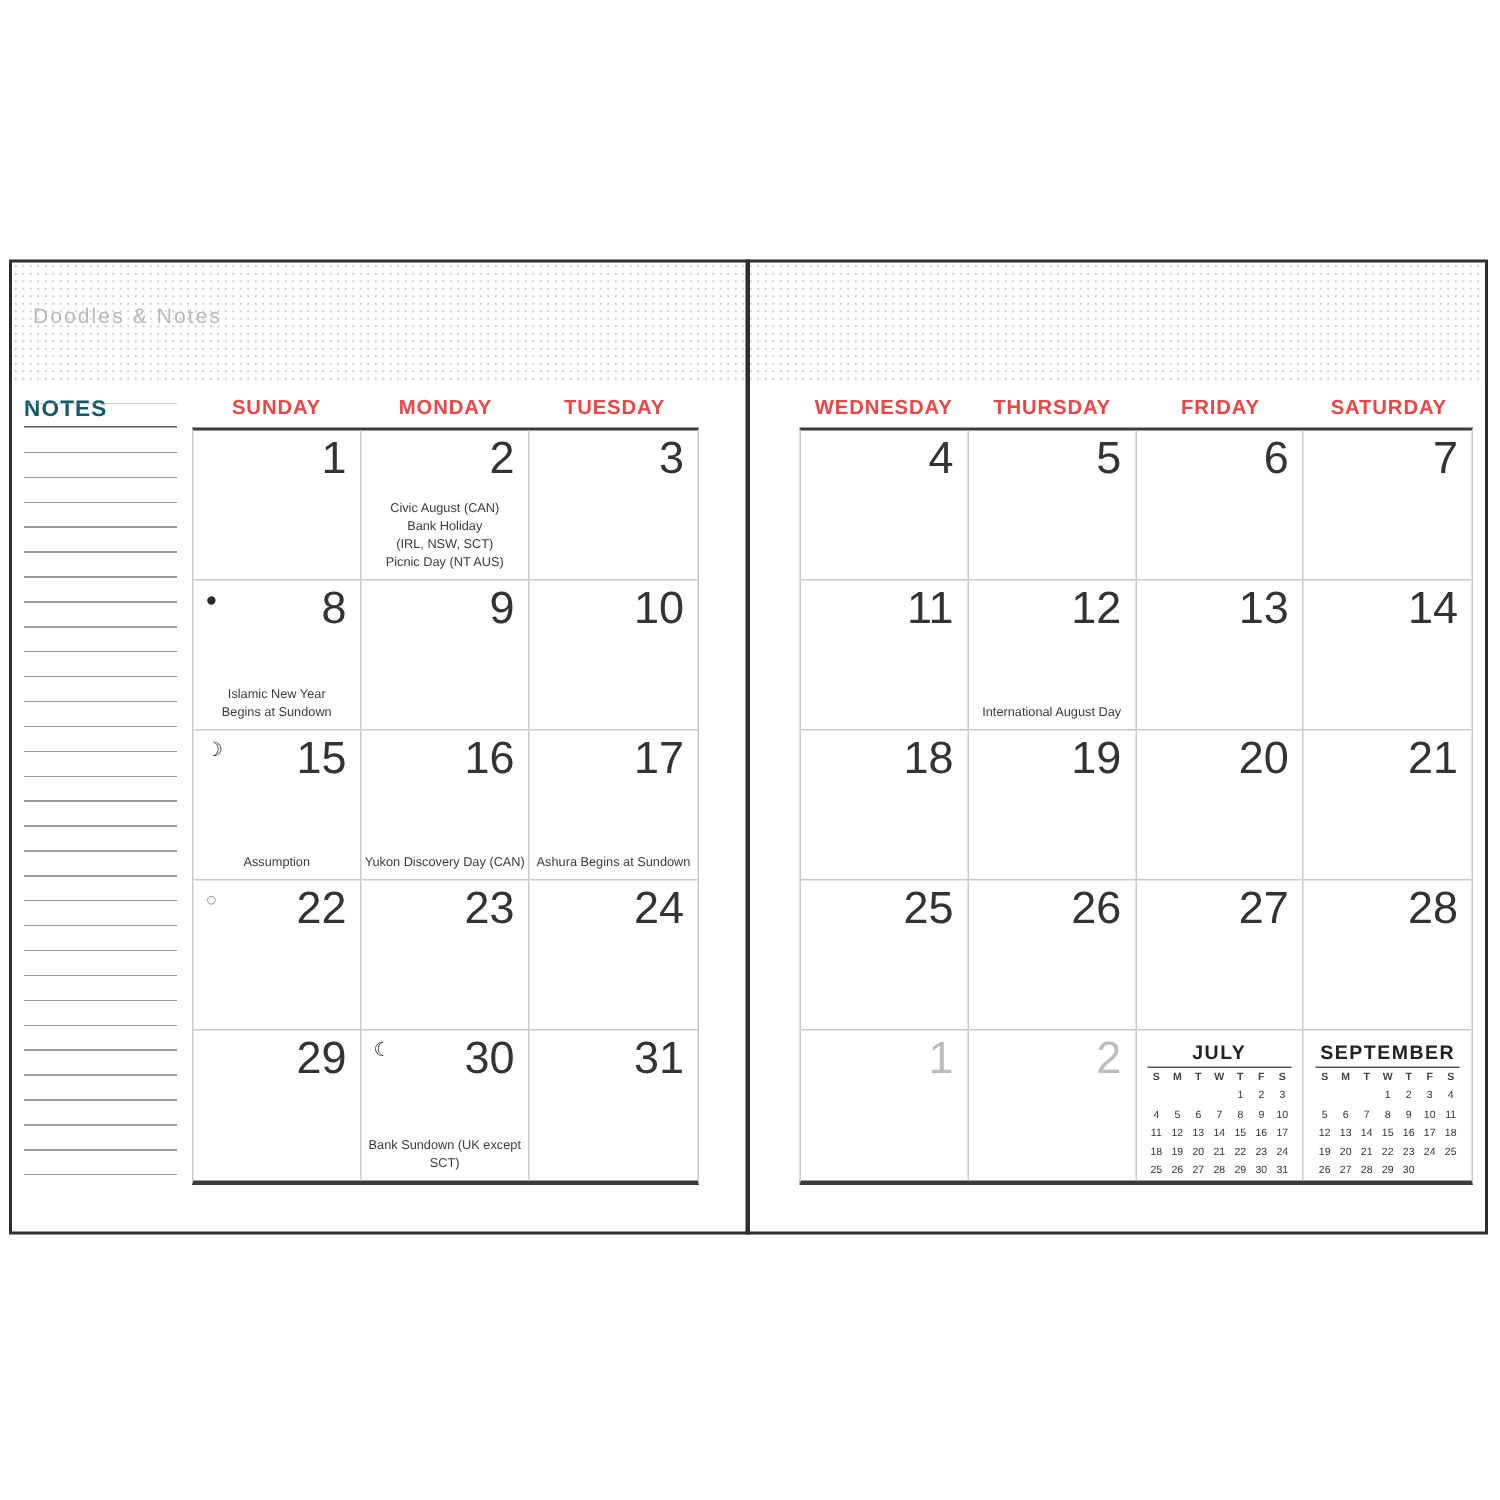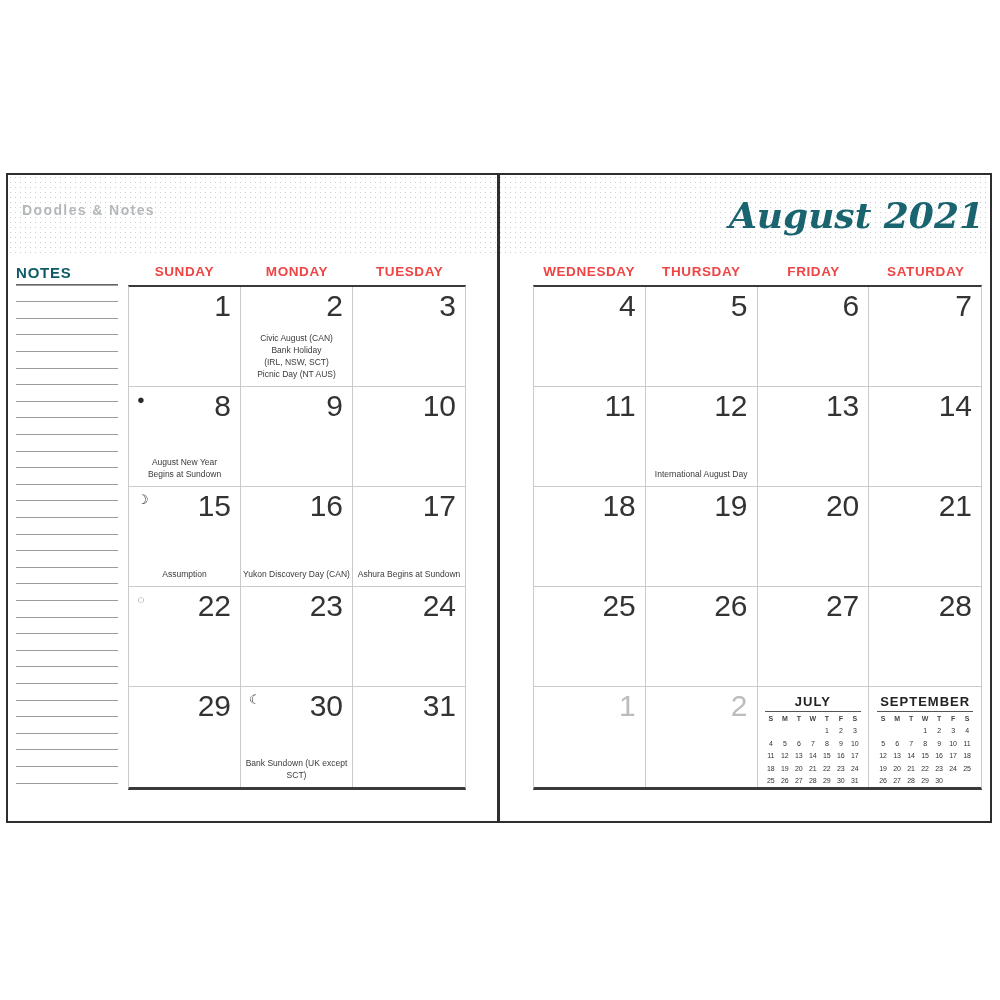--- a/index.html
+++ b/index.html
@@ -6,21 +6,21 @@
   #canvas{position:relative;width:1000px;height:1000px;background:#ffffff;
           font-family:"Liberation Sans",sans-serif;overflow:hidden;}
 
   .spread{position:absolute;left:6px;top:173px;width:986px;height:650px;
           border:2px solid #2e2e2e;box-sizing:border-box;background:#fff;}
   .divider{position:absolute;left:497px;top:173px;width:3px;height:650px;background:#2e2e2e;}
   .dotband{position:absolute;left:8px;top:175px;width:982px;height:80px;
            background-image:radial-gradient(circle,#c9ccce 0.8px,transparent 1px);
            background-size:5px 5px;}
 
-  .doodles{position:absolute;left:22px;top:202px;font-size:14px;font-weight:700;
+  .doodles{position:absolute;left:22px;top:202px;font-size:14px;font-weight:400;
            letter-spacing:1.4px;color:#b5b8ba;}
   .month-title{position:absolute;right:16px;top:194px;font-family:"DejaVu Serif",serif;
            font-style:italic;font-weight:700;font-size:36px;color:#19646f;}
 
   .notes-label{position:absolute;left:16px;top:264px;font-size:15px;font-weight:700;
            letter-spacing:.8px;color:#0e5a66;}
   .notes-underline{position:absolute;left:16px;top:284px;width:102px;height:0;
            border-top:1.5px solid #666;}
   .notes-lines{position:absolute;left:16px;top:269px;width:102px;height:527px;
            background-image:repeating-linear-gradient(to bottom,
@@ -64,21 +64,20 @@
 </style>
 </head>
 <body>
 
 <div id="canvas">
   <div class="spread"></div>
   <div class="dotband"></div>
   <div class="divider"></div>
 
   <div class="doodles">Doodles &amp; Notes</div>
-  <div class="month-title">August 2021</div>
 
   <div class="notes-label">NOTES</div>
   <div class="notes-underline"></div>
   <div class="notes-lines"></div>
 
   <div class="headrow left" id="head-left">
       <span class="dayhead">SUNDAY</span>
       <span class="dayhead">MONDAY</span>
       <span class="dayhead">TUESDAY</span>
     </div>
@@ -102,21 +101,21 @@
           <div>Picnic Day (NT AUS)</div>
         </div>
       </div>
       <div class="cell">
         <span class="daynum">3</span>
       </div>
       <div class="cell">
         <span class="daynum">8</span>
         <span class="moon">●</span>
         <div class="holidays">
-          <div>August New Year</div>
+          <div>Islamic New Year</div>
           <div>Begins at Sundown</div>
         </div>
       </div>
       <div class="cell">
         <span class="daynum">9</span>
       </div>
       <div class="cell">
         <span class="daynum">10</span>
       </div>
       <div class="cell">

